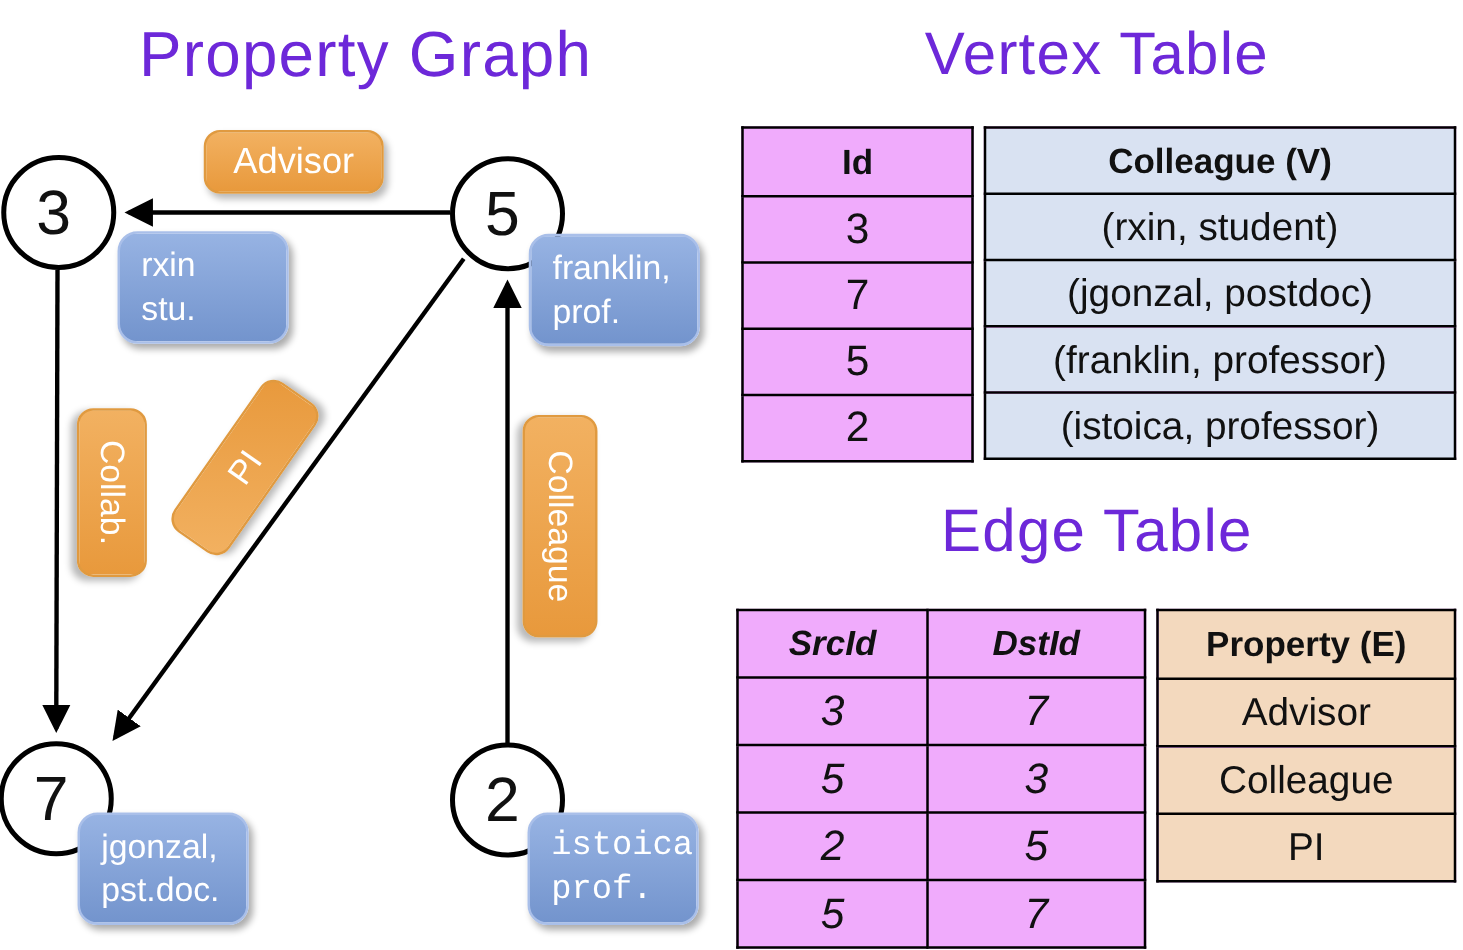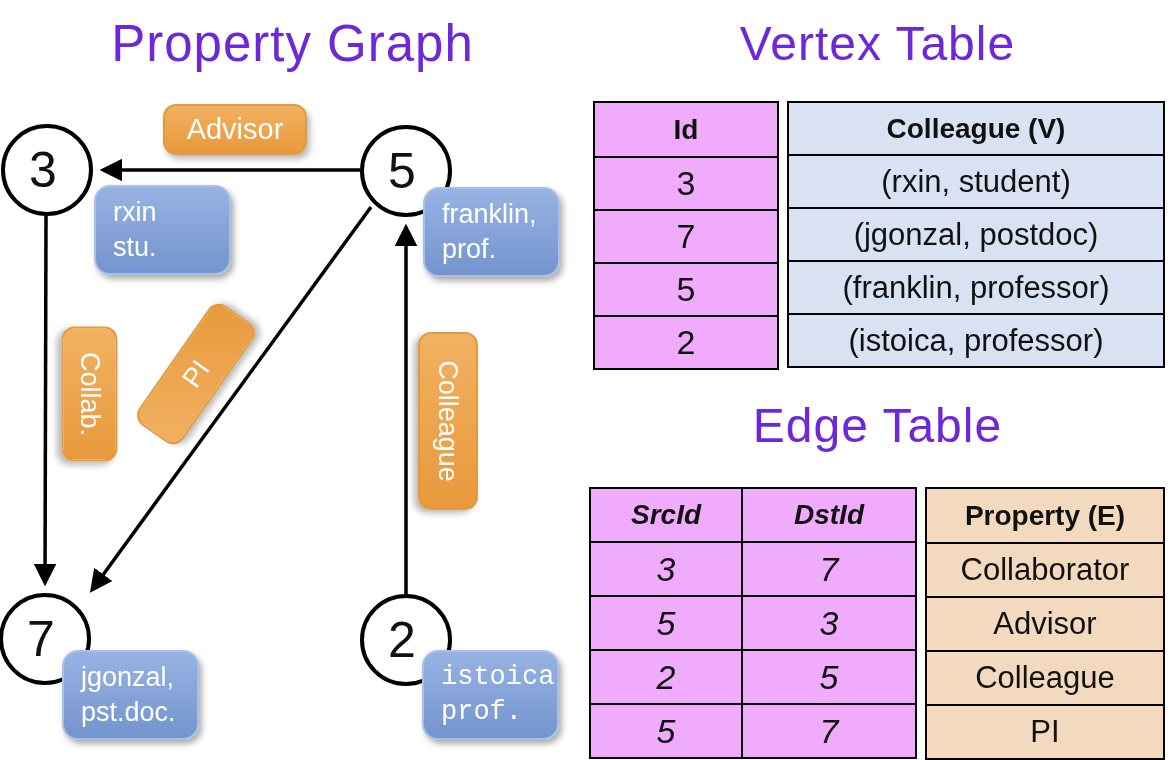--- a/index.html
+++ b/index.html
@@ -182,23 +182,20 @@
     </tr>
   </tbody>
     </table>
 
   <table class="e-prop">
     <tbody>
         <tr>
           <th>Property (E)</th>
         </tr>
     <tr>
-          <td>Collaborator</td>
-        </tr>
-    <tr>
           <td>Advisor</td>
         </tr>
     <tr>
           <td>Colleague</td>
         </tr>
     <tr>
           <td>PI</td>
         </tr>
   </tbody>
     </table>

